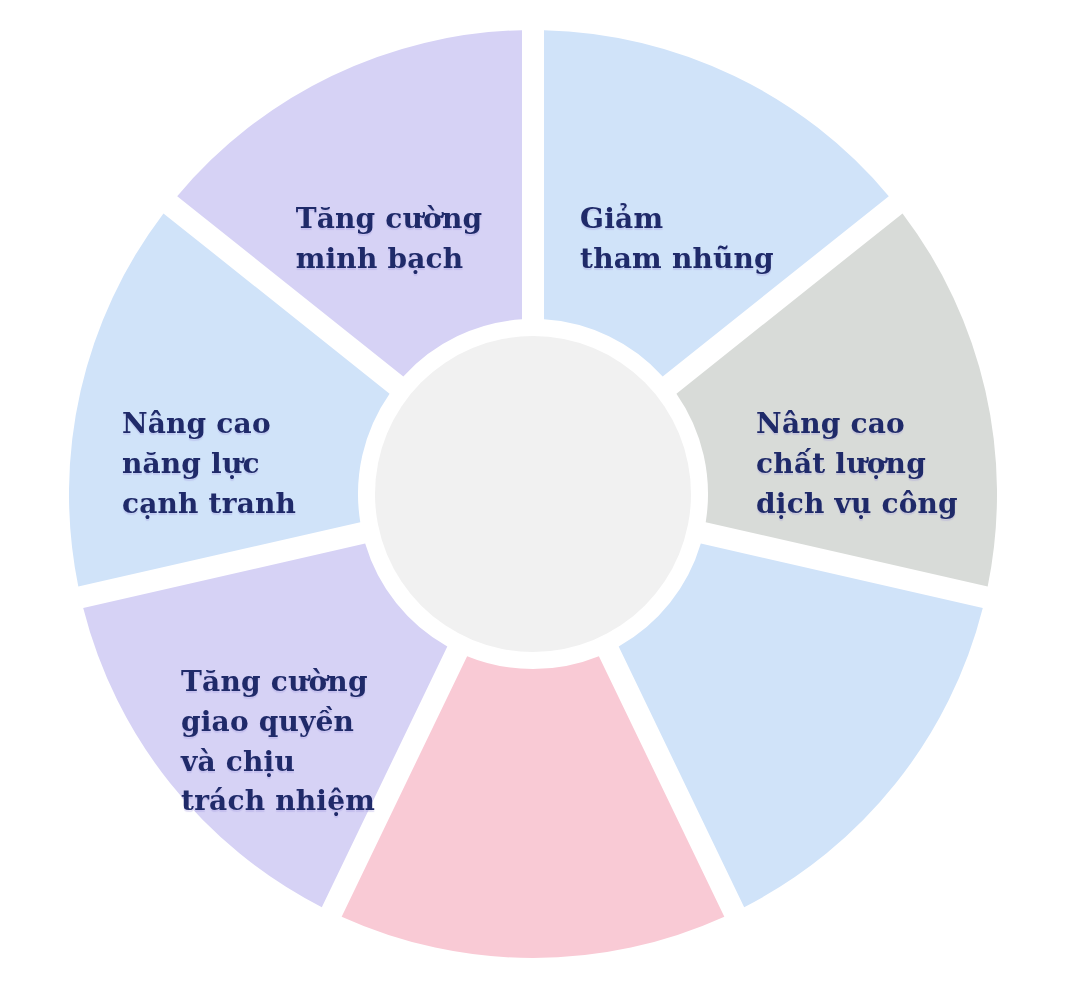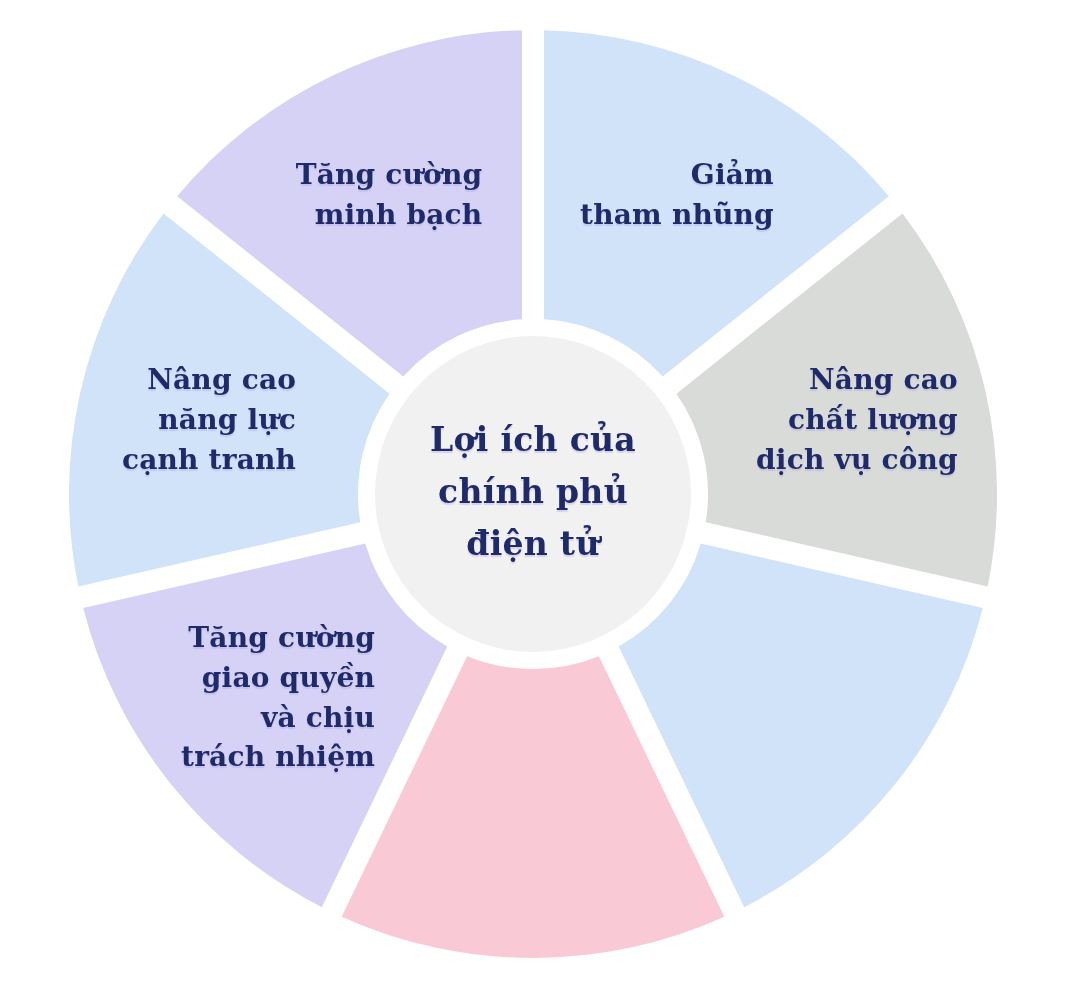--- a/index.html
+++ b/index.html
@@ -24,27 +24,28 @@
     position: absolute;
     left: 0;
     top: 0;
     width: 1066px;
     height: 994px;
     pointer-events: none;
   }
   .seg-label {
     position: absolute;
     transform: translate(-50%, -50%);
-    text-align: right;
+    text-align: left;
     white-space: pre-line;
     font-size: 28px;
     font-weight: bold;
     line-height: 1.42;
     letter-spacing: 0.2px;
     text-shadow: 0 2px 1px rgba(150, 140, 220, 0.28);
+    margin-top: 44px;
   }
   .center-title {
     position: absolute;
     left: 533px;
     top: 492px;
     transform: translate(-50%, -50%);
     text-align: center;
     white-space: pre-line;
     font-size: 33px;
     font-weight: bold;
@@ -61,23 +62,20 @@
       <path d="M 544.00 30.13 A 464 464 0 0 1 888.81 196.18 L 662.69 376.50 A 175 175 0 0 0 544.00 319.35 Z" fill="#d0e3f9"></path>
       <path d="M 902.53 213.38 A 464 464 0 0 1 987.69 586.50 L 705.72 522.14 A 175 175 0 0 0 676.41 393.71 Z" fill="#d8dbd8"></path>
       <path d="M 982.79 607.94 A 464 464 0 0 1 744.18 907.16 L 618.69 646.59 A 175 175 0 0 0 700.83 543.59 Z" fill="#d0e3f9"></path>
       <path d="M 724.35 916.70 A 464 464 0 0 1 341.65 916.70 L 467.13 656.13 A 175 175 0 0 0 598.87 656.13 Z" fill="#f9cad5"></path>
       <path d="M 321.82 907.16 A 464 464 0 0 1 83.21 607.94 L 365.17 543.59 A 175 175 0 0 0 447.31 646.59 Z" fill="#d6d2f5"></path>
       <path d="M 78.31 586.50 A 464 464 0 0 1 163.47 213.38 L 389.59 393.71 A 175 175 0 0 0 360.28 522.14 Z" fill="#d0e3f9"></path>
       <path d="M 177.19 196.18 A 464 464 0 0 1 522.00 30.13 L 522.00 319.35 A 175 175 0 0 0 403.31 376.50 Z" fill="#d6d2f5"></path>
       <circle cx="533" cy="494" r="158" fill="#f1f1f1"></circle>
     </svg>
   <div id="labels" style="color: rgb(31, 42, 105);">
-    <div class="center-title">Lợi ích của
-chính phủ
-điện tử</div>
   <div class="seg-label" style="left: 677px; top: 195px;">Giảm
 tham nhũng</div>
       <div class="seg-label" style="left: 857px; top: 420px;">Nâng cao
 chất lượng
 dịch vụ công</div>
       <div class="seg-label" style="left: 278px; top: 697px;">Tăng cường
 giao quyền
 và chịu
 trách nhiệm</div>
       <div class="seg-label" style="left: 209px; top: 420px;">Nâng cao

